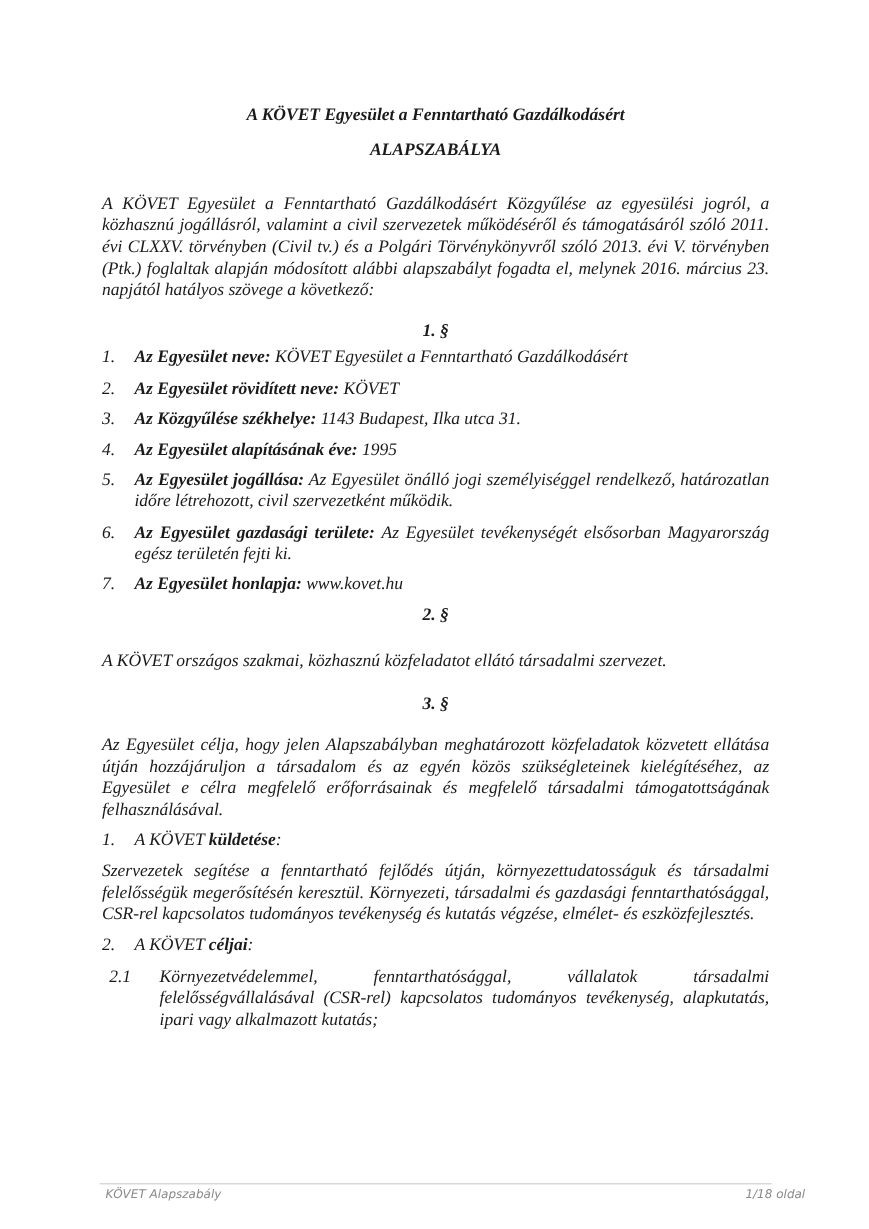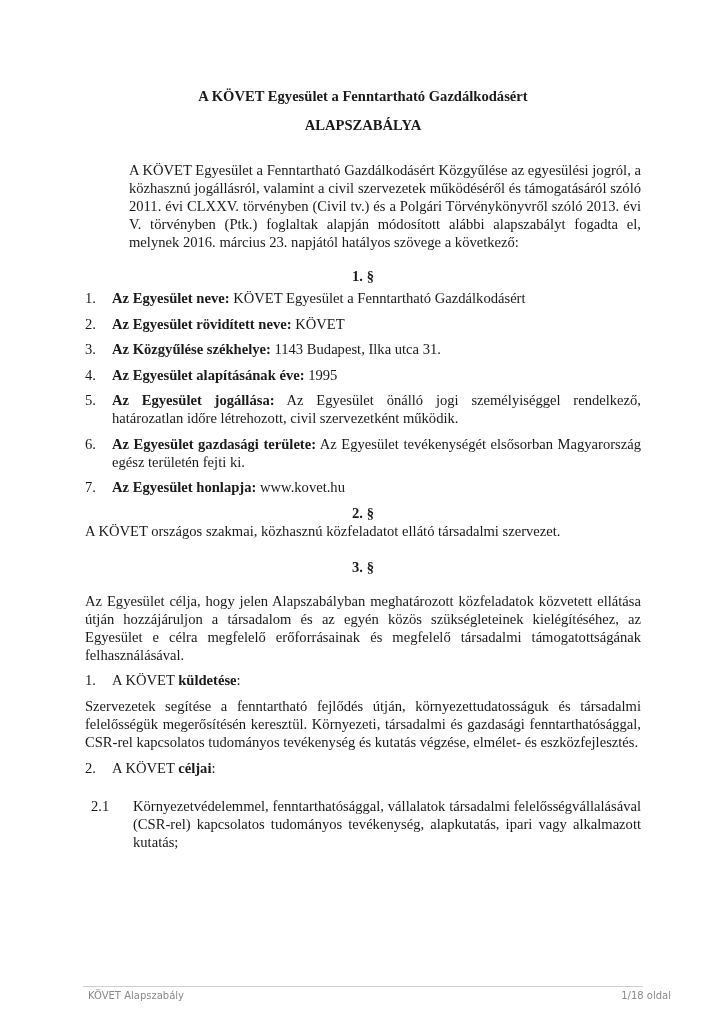--- a/index.html
+++ b/index.html
@@ -1,43 +1,43 @@
 <!DOCTYPE html>
 <html><head>
   <meta charset="utf-8">
   <style>
     * { margin: 0; padding: 0; box-sizing: border-box; }
     html, body { width: 724px; height: 1024px; background: #ffffff; overflow: hidden; }
     body { position: relative; font-family: "Liberation Serif", serif; color: #1a1a1a; font-size: 14.6px; }
-    .page { position: absolute; left: 0; top: 0; width: 724px; height: 829px; }
+    .page { position: absolute; left: 0; top: 0; width: 724px; height: 829px; font-style: italic; }
     .content { position: absolute; left: 85px; top: 87px; width: 556px; }
     .title { text-align: center; font-weight: bold; font-size: 14.6px; line-height: 18px; }
     .title1 { margin-top: 0; }
     .title2 { margin-top: 11px; }
-    .intro { margin-top: 27px; text-align: justify; line-height: 18px; margin-left: 44px; }
+    .intro { margin-top: 27px; text-align: justify; line-height: 18px; }
     .section-head { text-align: center; font-weight: bold; line-height: 18px; }
     .sec1 { margin-top: 16px; }
     .list { margin-top: 4px; }
     .li { display: flex; line-height: 18px; margin-bottom: 7.5px; text-align: justify; }
     .li .num { width: 27px; flex: 0 0 27px; }
     .li .body { flex: 1; }
     .b { font-weight: bold; }
     .sec2 { margin-top: 8px; }
     .p { text-align: justify; line-height: 18px; }
-    .p2 { margin-top: 0; }
+    .p2 { margin-top: 20px; }
     .sec3 { margin-top: 18px; }
     .sec3sub { margin-top: 0; }
     .p3a { margin-top: 16px; }
     .p3b { margin-top: 7px; }
     .sub1 { margin-top: 7px; display: flex; line-height: 18px; }
     .sub1 .num { width: 27px; flex: 0 0 27px; }
     .p3c { margin-top: 8px; }
     .sub2 { margin-top: 8px; display: flex; line-height: 18px; }
     .sub2 .num { width: 27px; flex: 0 0 27px; }
-    .subsub { margin-top: 20px; display: flex; line-height: 18px; }
+    .subsub { margin-top: 8px; display: flex; line-height: 18px; }
     .subsub .num { width: 48px; flex: 0 0 48px; padding-left: 6px; }
     .subsub .body { flex: 1; text-align: justify; }
     .footer-line { position: absolute; left: 83px; top: 986px; width: 560px; height: 1px; background: #cfcfcf; }
     .footer-left { position: absolute; left: 88px; top: 990px; font-family: "DejaVu Sans", sans-serif; font-size: 10px; color: #8a8a8a; }
     .footer-right { position: absolute; right: 53px; top: 990px; font-family: "DejaVu Sans", sans-serif; font-size: 10px; color: #8a8a8a; }
   </style>
 </head>
 <body>
 
 <div class="page">

